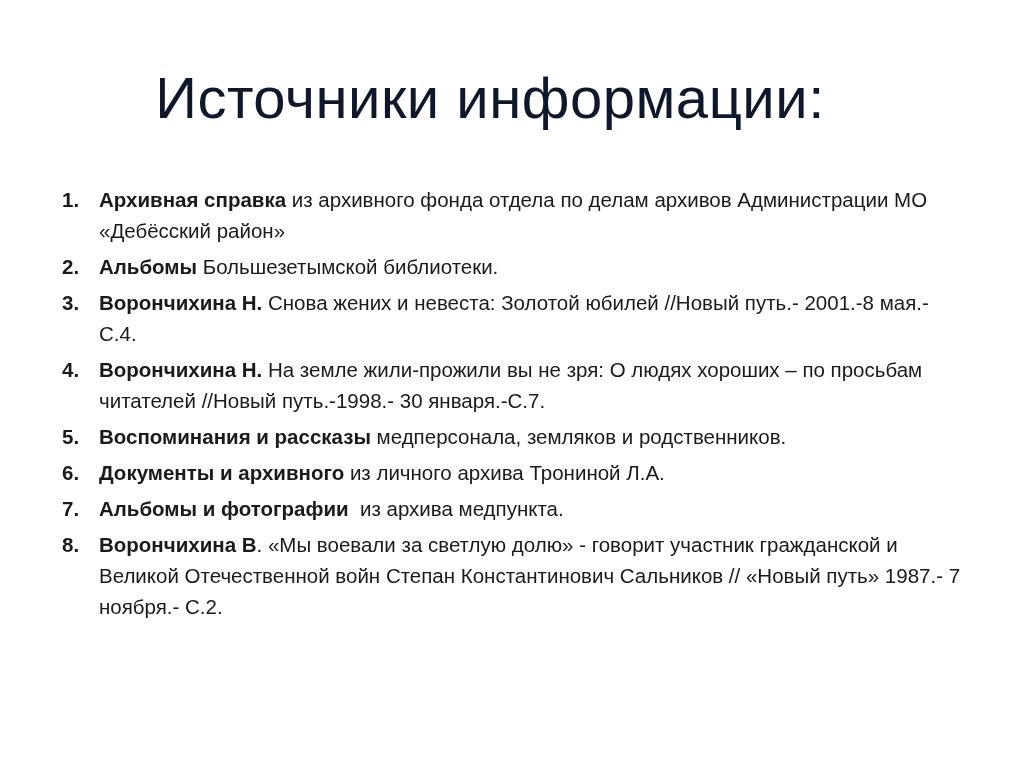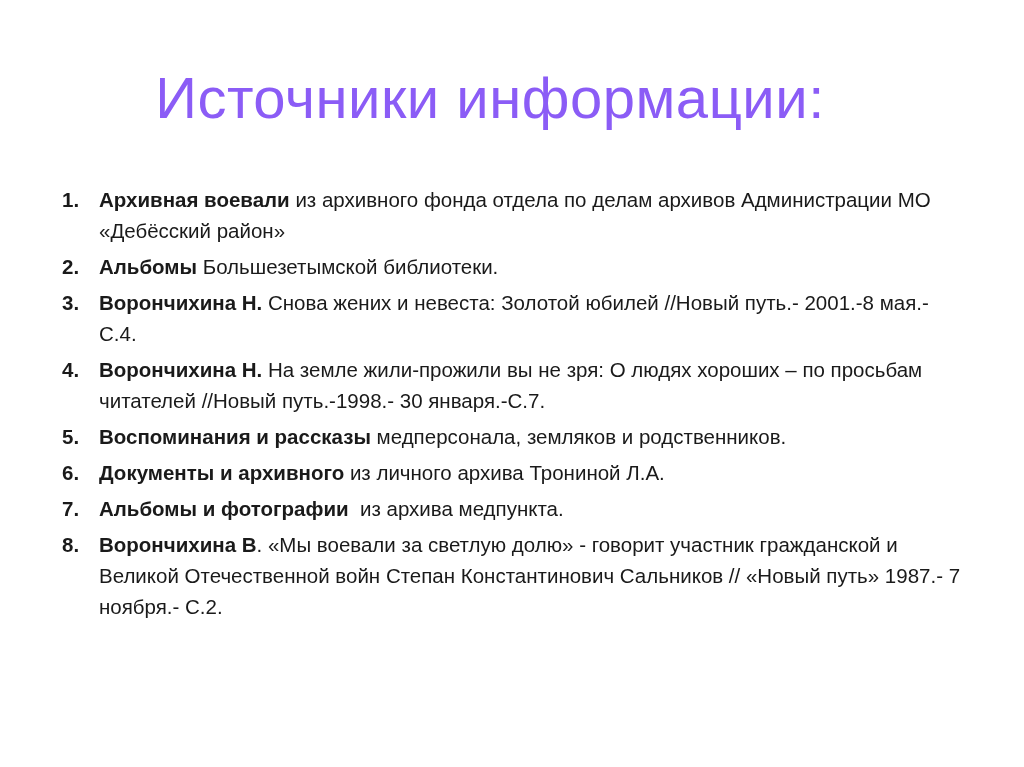--- a/index.html
+++ b/index.html
@@ -25,21 +25,21 @@
     .title {
       position: absolute;
       left: 0;
       top: 58px;
       width: 980px;
       text-align: center;
       font-size: 58px;
       line-height: 80px;
       font-weight: normal;
       letter-spacing: 0.5px;
-      color: #8b5cf6;
+      color: #0f172a;
       margin: 0;
     }
     .sources {
       position: absolute;
       left: 62px;
       top: 184px;
       width: 900px;
       margin: 0;
       padding: 0;
       list-style: none;
@@ -64,21 +64,21 @@
   </style>
 </head>
 <body>
 
 <div class="slide">
   <h1 class="title">Источники информации:</h1>
 
   <ol class="sources">
     <li class="source">
       <span class="num">1.</span>
-      <span class="lead">Архивная воевали</span><span> из архивного фонда  отдела по делам архивов Администрации МО «Дебёсский район»</span>
+      <span class="lead">Архивная справка</span><span> из архивного фонда  отдела по делам архивов Администрации МО «Дебёсский район»</span>
     </li>
     <li class="source">
       <span class="num">2.</span>
       <span class="lead">Альбомы</span><span> Большезетымской библиотеки.</span>
     </li>
     <li class="source">
       <span class="num">3.</span>
       <span class="lead">Ворончихина Н.</span><span> Снова жених и невеста: Золотой юбилей //Новый путь.- 2001.-8 мая.-С.4.</span>
     </li>
     <li class="source">

